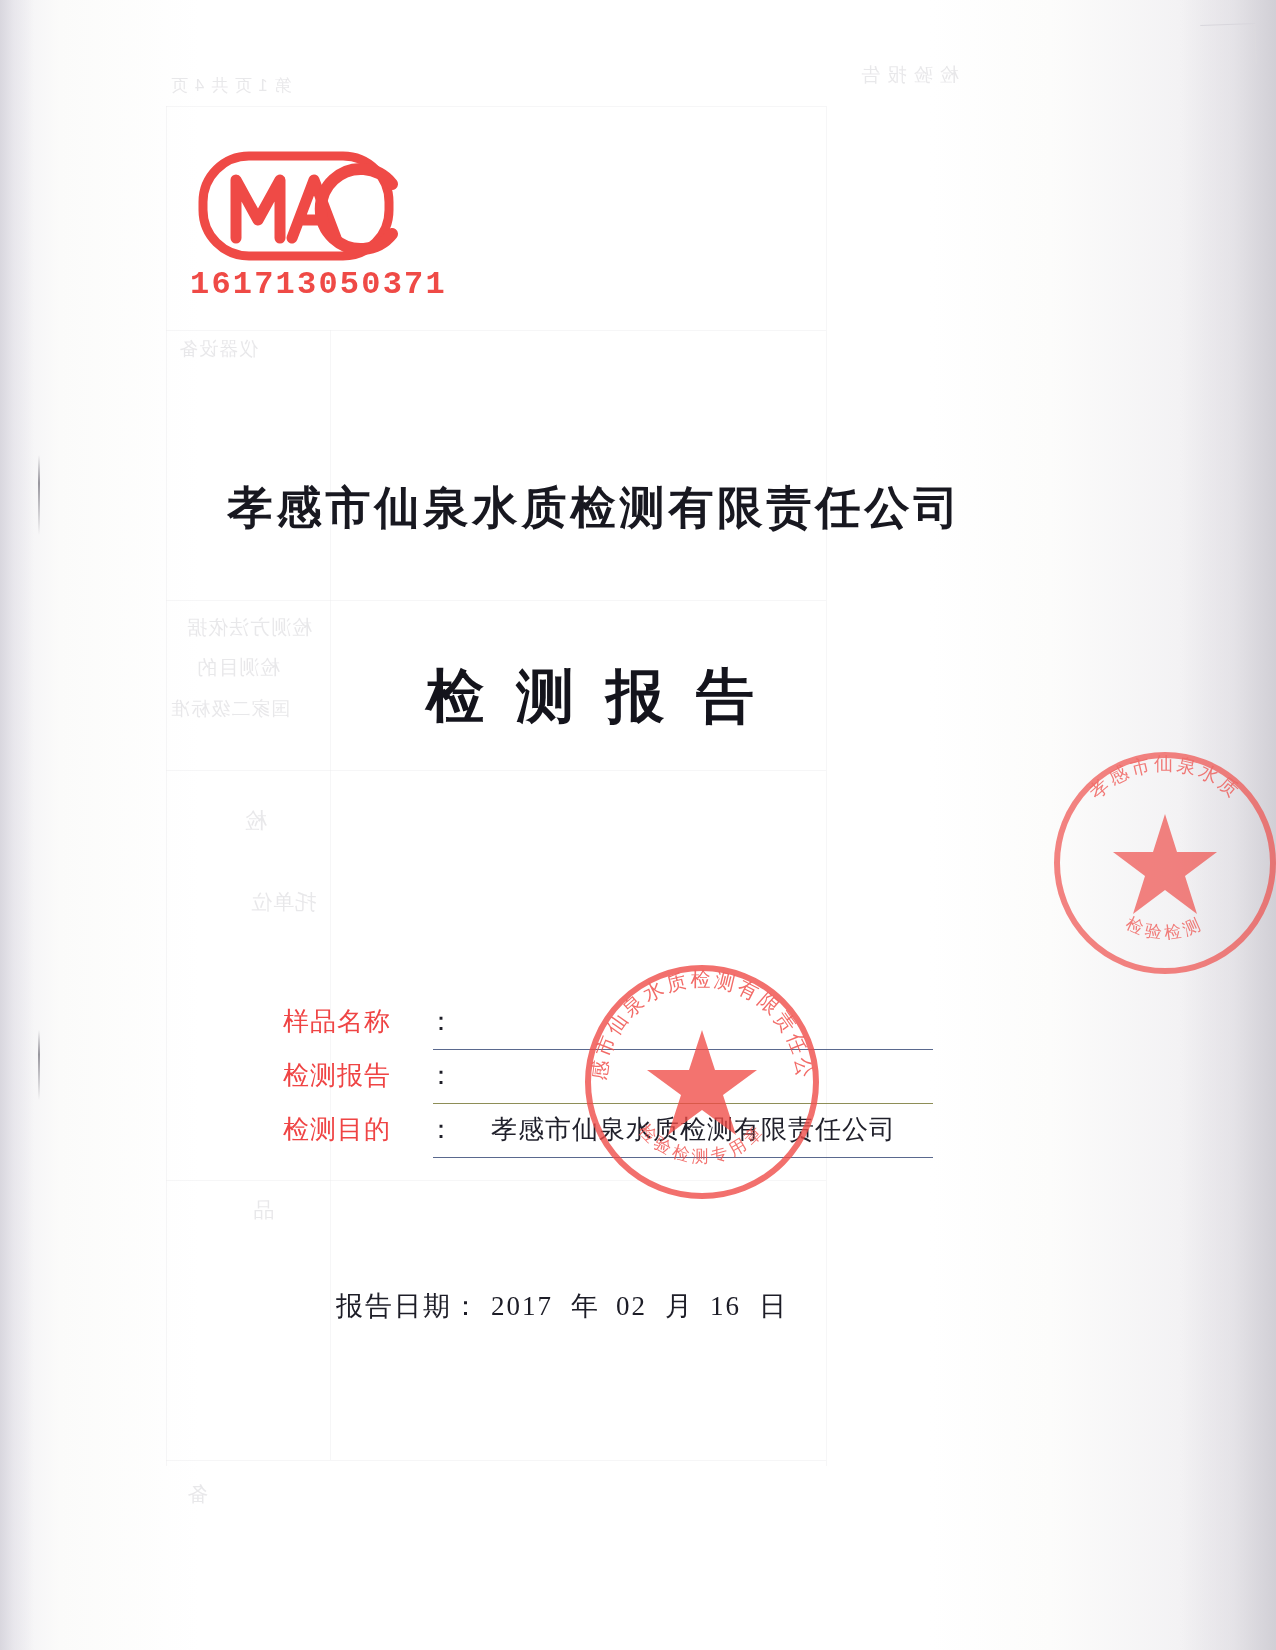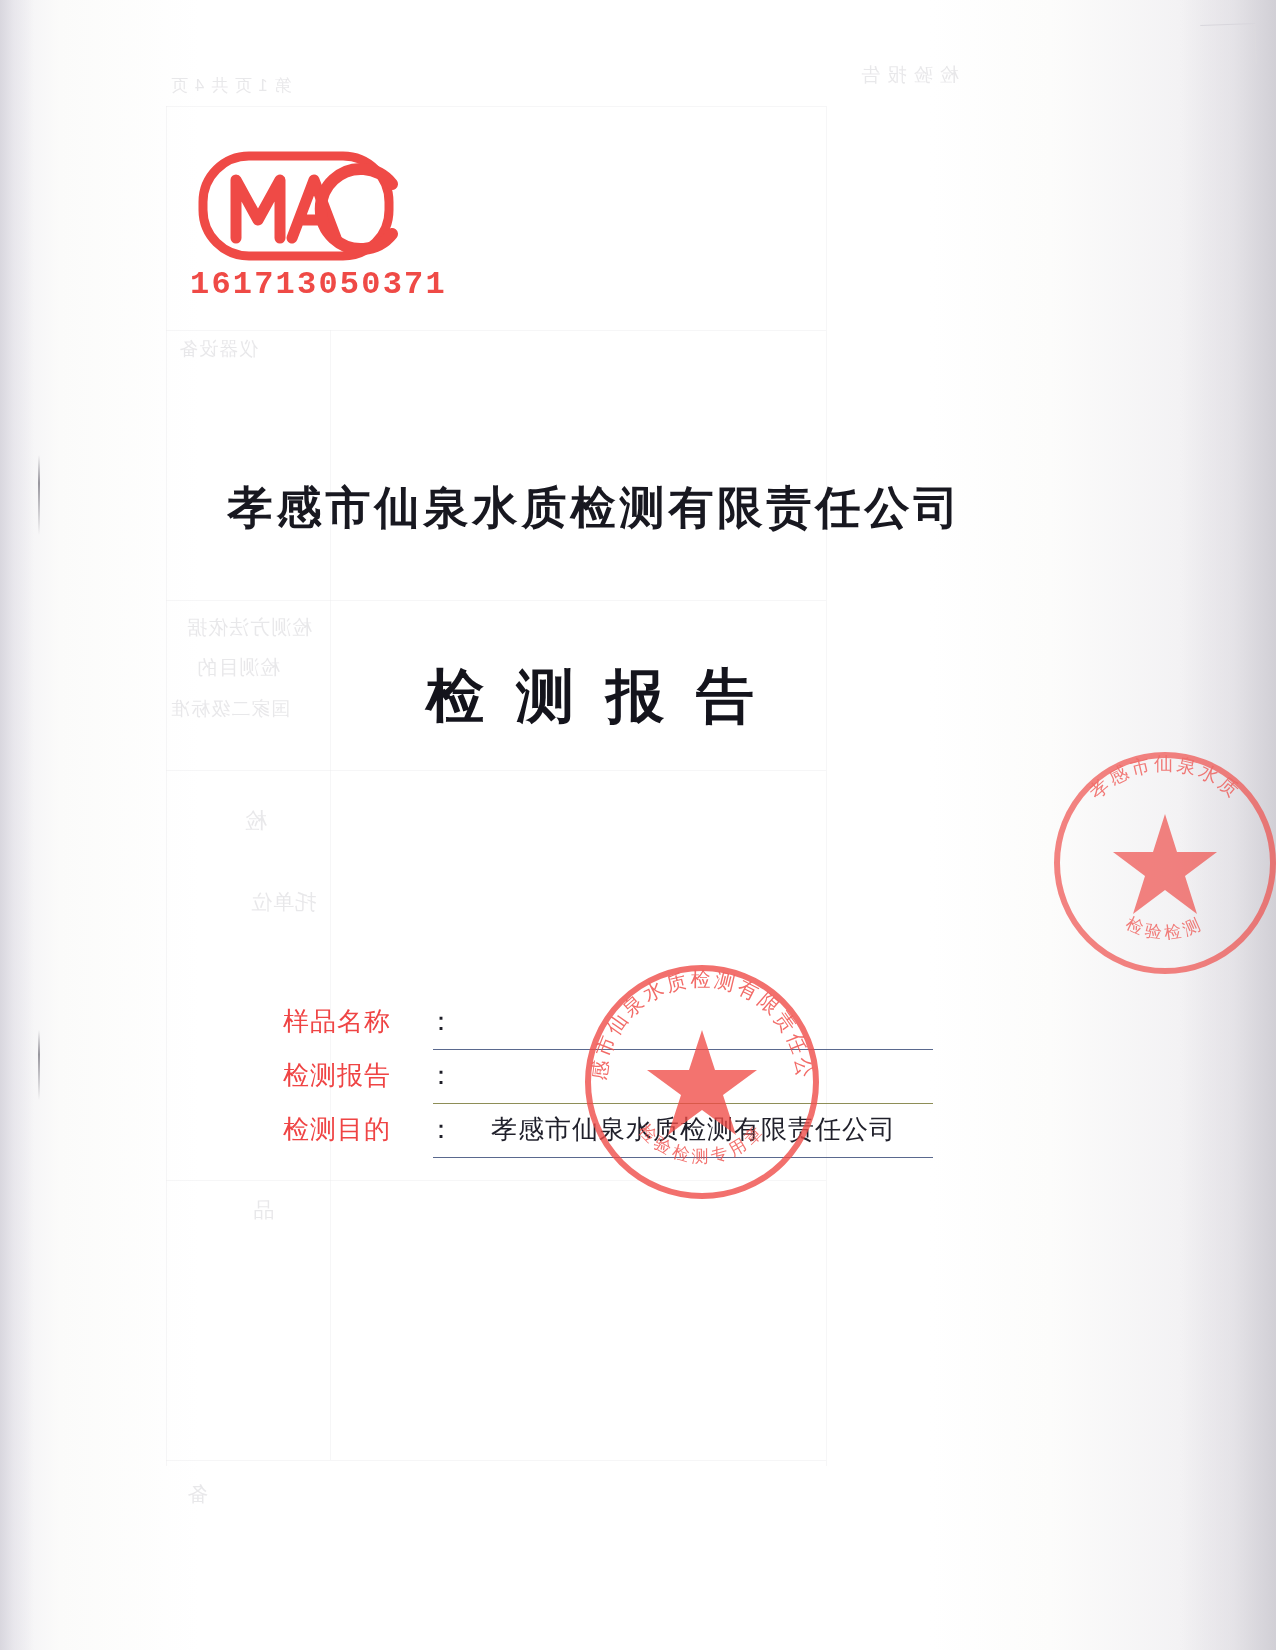--- a/index.html
+++ b/index.html
@@ -307,20 +307,23 @@
 
     <div class="field-row">
       <span class="field-label">检测目的</span>
       <span class="field-colon">：</span>
       <span class="field-value">孝感市仙泉水质检测有限责任公司</span>
       <span class="field-rule" style="background: rgb(61, 79, 122);"></span>
     </div>
 
   </div>
 
+  <div class="date-line">
+    <span class="lbl">报告日期：</span><span class="num">2017</span><span class="unit">年</span><span class="num">02</span><span class="unit">月</span><span class="num">16</span><span class="unit">日</span>
+  </div>
 
   <div class="stamp stamp-center">
     <svg viewBox="0 0 248 248" width="248" height="248" aria-hidden="true">
       <defs>
         <path id="arcTopC" d="M 28 124 A 96 96 0 0 1 220 124"></path>
         <path id="arcBotC" d="M 44 124 A 80 80 0 0 0 204 124"></path>
       </defs>
       <circle cx="124" cy="124" r="114" fill="none" stroke="#ef4a46" stroke-width="6" opacity="0.92"></circle>
 
       <path d="M124 72 L137 112 L179 112 L145 137 L158 177 L124 152 L90 177 L103 137 L69 112 L111 112 Z" fill="#ef4a46" opacity="0.9"></path>

